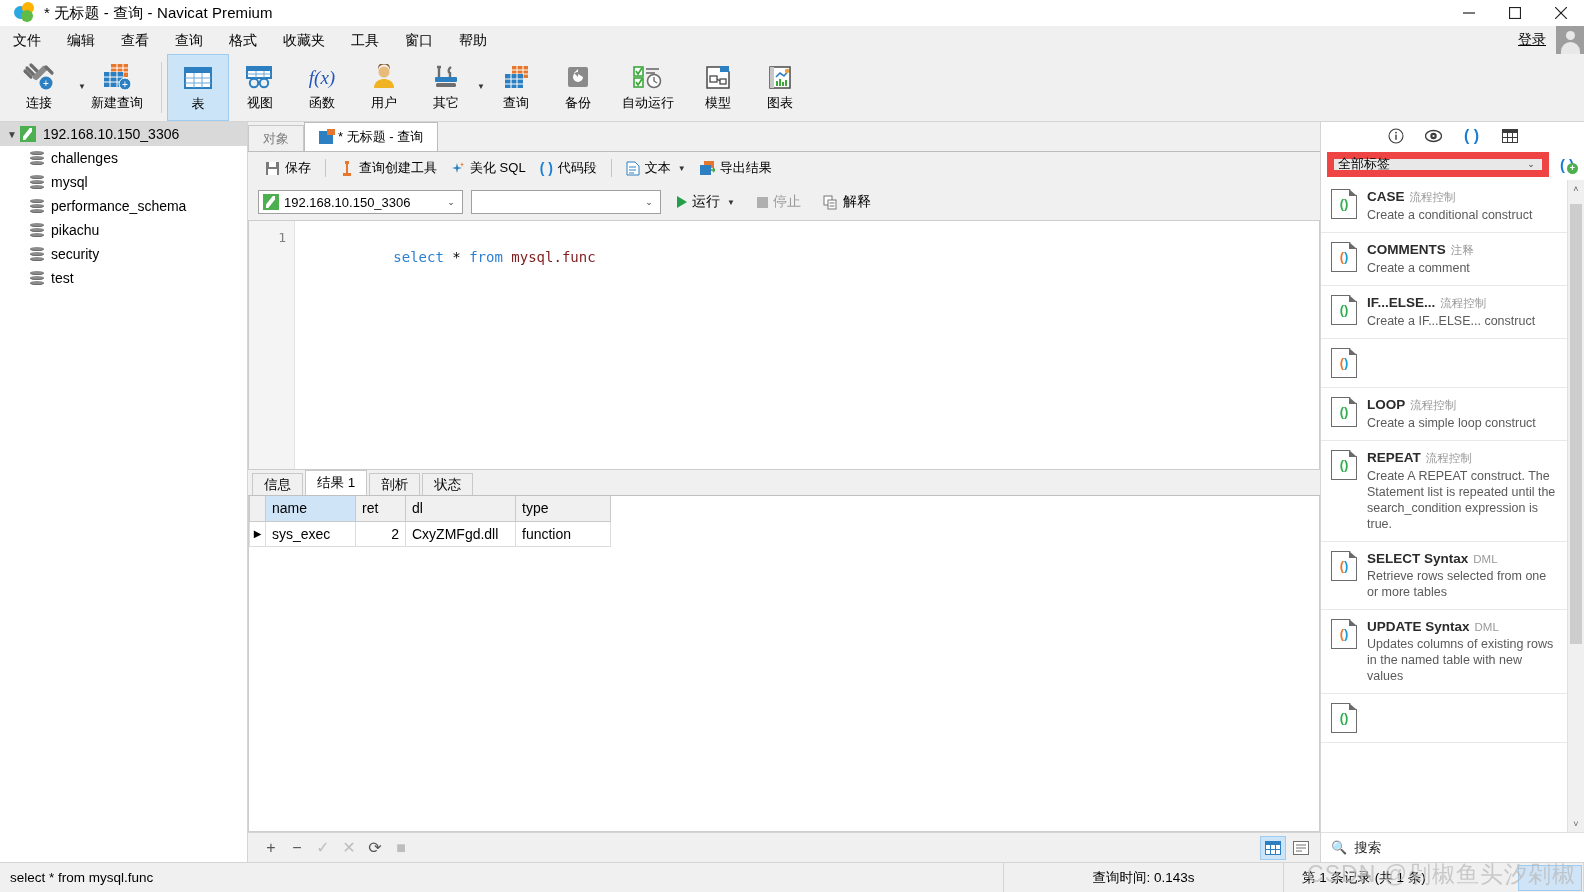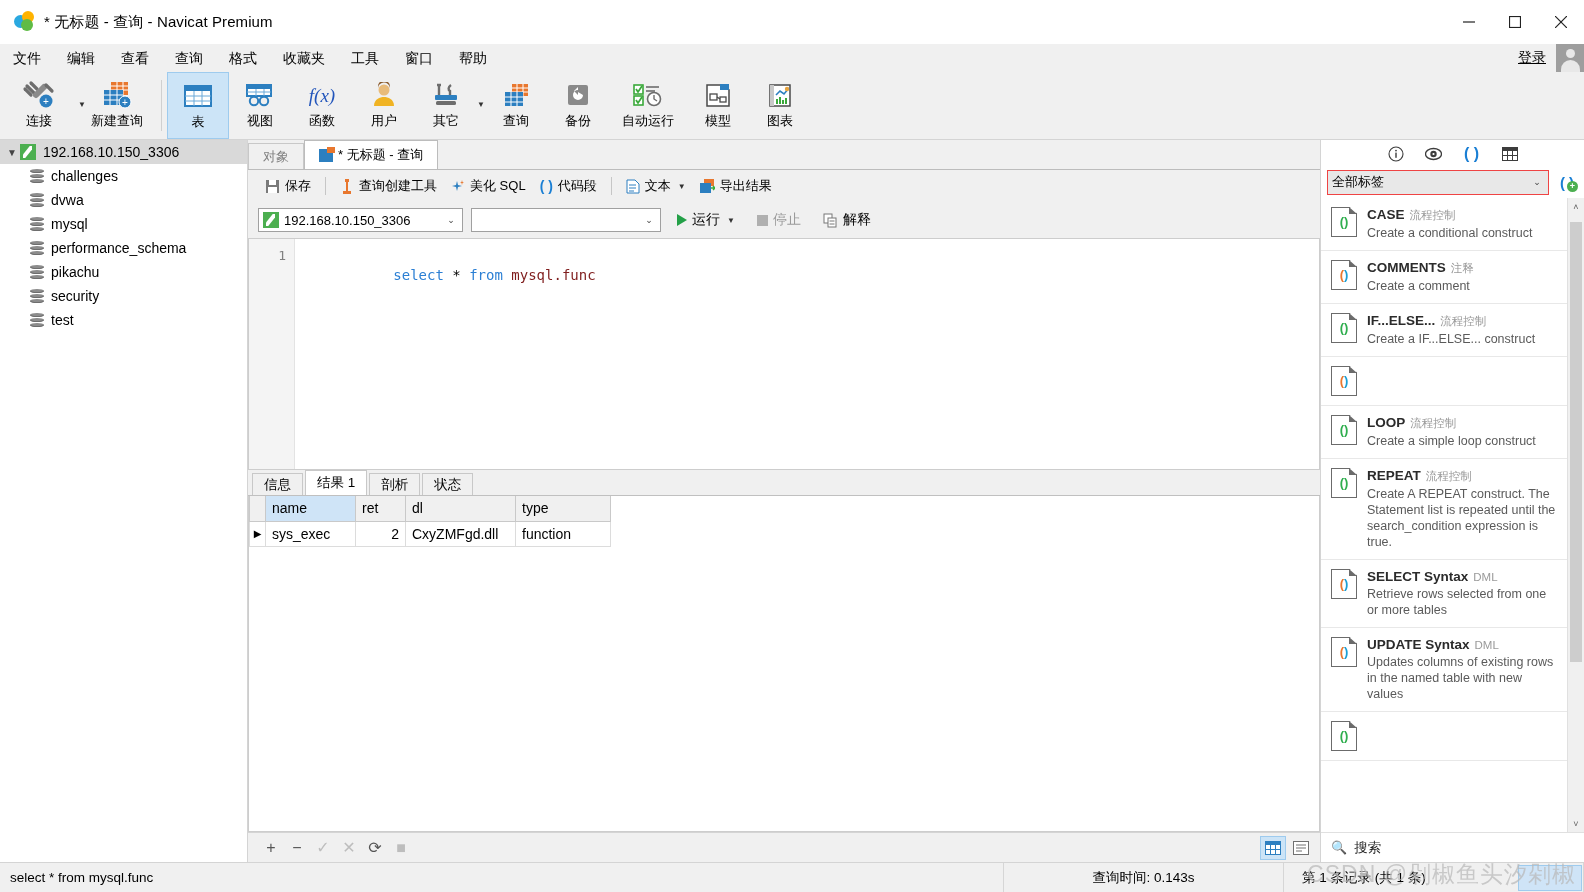--- a/index.html
+++ b/index.html
@@ -6,21 +6,21 @@
   html, body { margin:0; padding:0; }
   body {
     width:1584px; height:892px; overflow:hidden;
     font-family:"Liberation Sans","DejaVu Sans",sans-serif;
     font-size:13px; color:#000; background:#fff;
     -webkit-font-smoothing:antialiased;
   }
   .app { width:1584px; height:892px; display:flex; flex-direction:column; background:#f0f0f0; }
 
   
-  .titlebar { height:44px; background:#fff; display:flex; align-items:center; flex:none; }
+  .titlebar { height:26px; background:#fff; display:flex; align-items:center; flex:none; }
   .tb-logo { width:22px; height:22px; margin-left:14px; margin-right:8px; position:relative; flex:none; }
   .tb-logo .c1,.tb-logo .c2,.tb-logo .c3 {
     position:absolute; border-radius:50%;
   }
   .tb-logo .c1 { width:13px; height:13px; left:0; top:4px; background:#2aa8e0; }
   .tb-logo .c2 { width:12px; height:12px; left:8px; top:0px; background:#ffb300; }
   .tb-logo .c3 { width:12px; height:12px; left:7px; top:8px; background:#5fbb46; }
   .tb-title { font-size:15px; color:#000; letter-spacing:.1px; }
   .tb-spacer { flex:1; }
   .wbtn { width:46px; height:38px; display:flex; align-items:center; justify-content:center;
@@ -128,21 +128,21 @@
   .gridbar .right { margin-left:auto; display:flex; align-items:center; padding-right:6px; gap:2px; }
   .view-btn { width:26px; height:24px; display:flex; align-items:center; justify-content:center; }
   .view-btn.on { background:#cce4f7; border:1px solid #9ecbee; }
 
   
   .rpanel { width:264px; background:#fff; border-left:1px solid #d4d4d4; display:flex; flex-direction:column; flex:none; }
   .rp-icons { height:26px; display:flex; align-items:center; justify-content:center; gap:20px; background:#fff; padding-top:2px; flex:none; }
   .rp-ico { width:18px; height:18px; display:flex; align-items:center; justify-content:center; color:#3c3c3c; }
   .rp-ico.blue { color:#1a7fd4; font-weight:bold; font-size:16px; }
   .rp-filter { height:32px; display:flex; align-items:center; padding:0 6px; gap:7px; flex:none; }
-  .rp-filter .combo { flex:1; height:25px; background:#e8e8e8; border:1px solid #ef4444; }
+  .rp-filter .combo { flex:1; height:25px; background:#e8e8e8; border:7px solid #ef4444; }
   .rp-add { width:22px; height:20px; position:relative; color:#1a7fd4; font-size:15px; font-weight:bold;
             display:flex; align-items:center; justify-content:center; }
   .rp-add .plus { position:absolute; right:0px; bottom:0px; width:11px; height:11px; border-radius:50%;
                   background:#4caf50; color:#fff; font-size:9px; font-weight:bold; line-height:11px; text-align:center; }
   .rp-list { flex:1; overflow:hidden; display:flex; min-height:0; }
   .rp-items { flex:1; overflow:hidden; }
   .snip { display:flex; gap:10px; padding:9px 8px 9px 10px; border-bottom:1px solid #e8e8e8; }
   .snip-ico { width:26px; height:30px; flex:none; position:relative; }
   .snip-ico .doc { position:absolute; inset:0; border:1.5px solid #6b6b6b; background:#fff;
                    clip-path:polygon(0 0,72% 0,100% 22%,100% 100%,0 100%); }
@@ -428,28 +428,20 @@
               <i style="top:10px"></i>
             </div>
             <div class="tree-label">challenges</div>
           </div>
           <div class="tree-row child">
             <div class="db-ico">
               <i style="top:0"></i>
               <i style="top:5px"></i>
               <i style="top:10px"></i>
             </div>
-            <div class="tree-label">dvwa</div>
-          </div>
-          <div class="tree-row child">
-            <div class="db-ico">
-              <i style="top:0"></i>
-              <i style="top:5px"></i>
-              <i style="top:10px"></i>
-            </div>
             <div class="tree-label">mysql</div>
           </div>
           <div class="tree-row child">
             <div class="db-ico">
               <i style="top:0"></i>
               <i style="top:5px"></i>
               <i style="top:10px"></i>
             </div>
             <div class="tree-label">performance_schema</div>
           </div>

